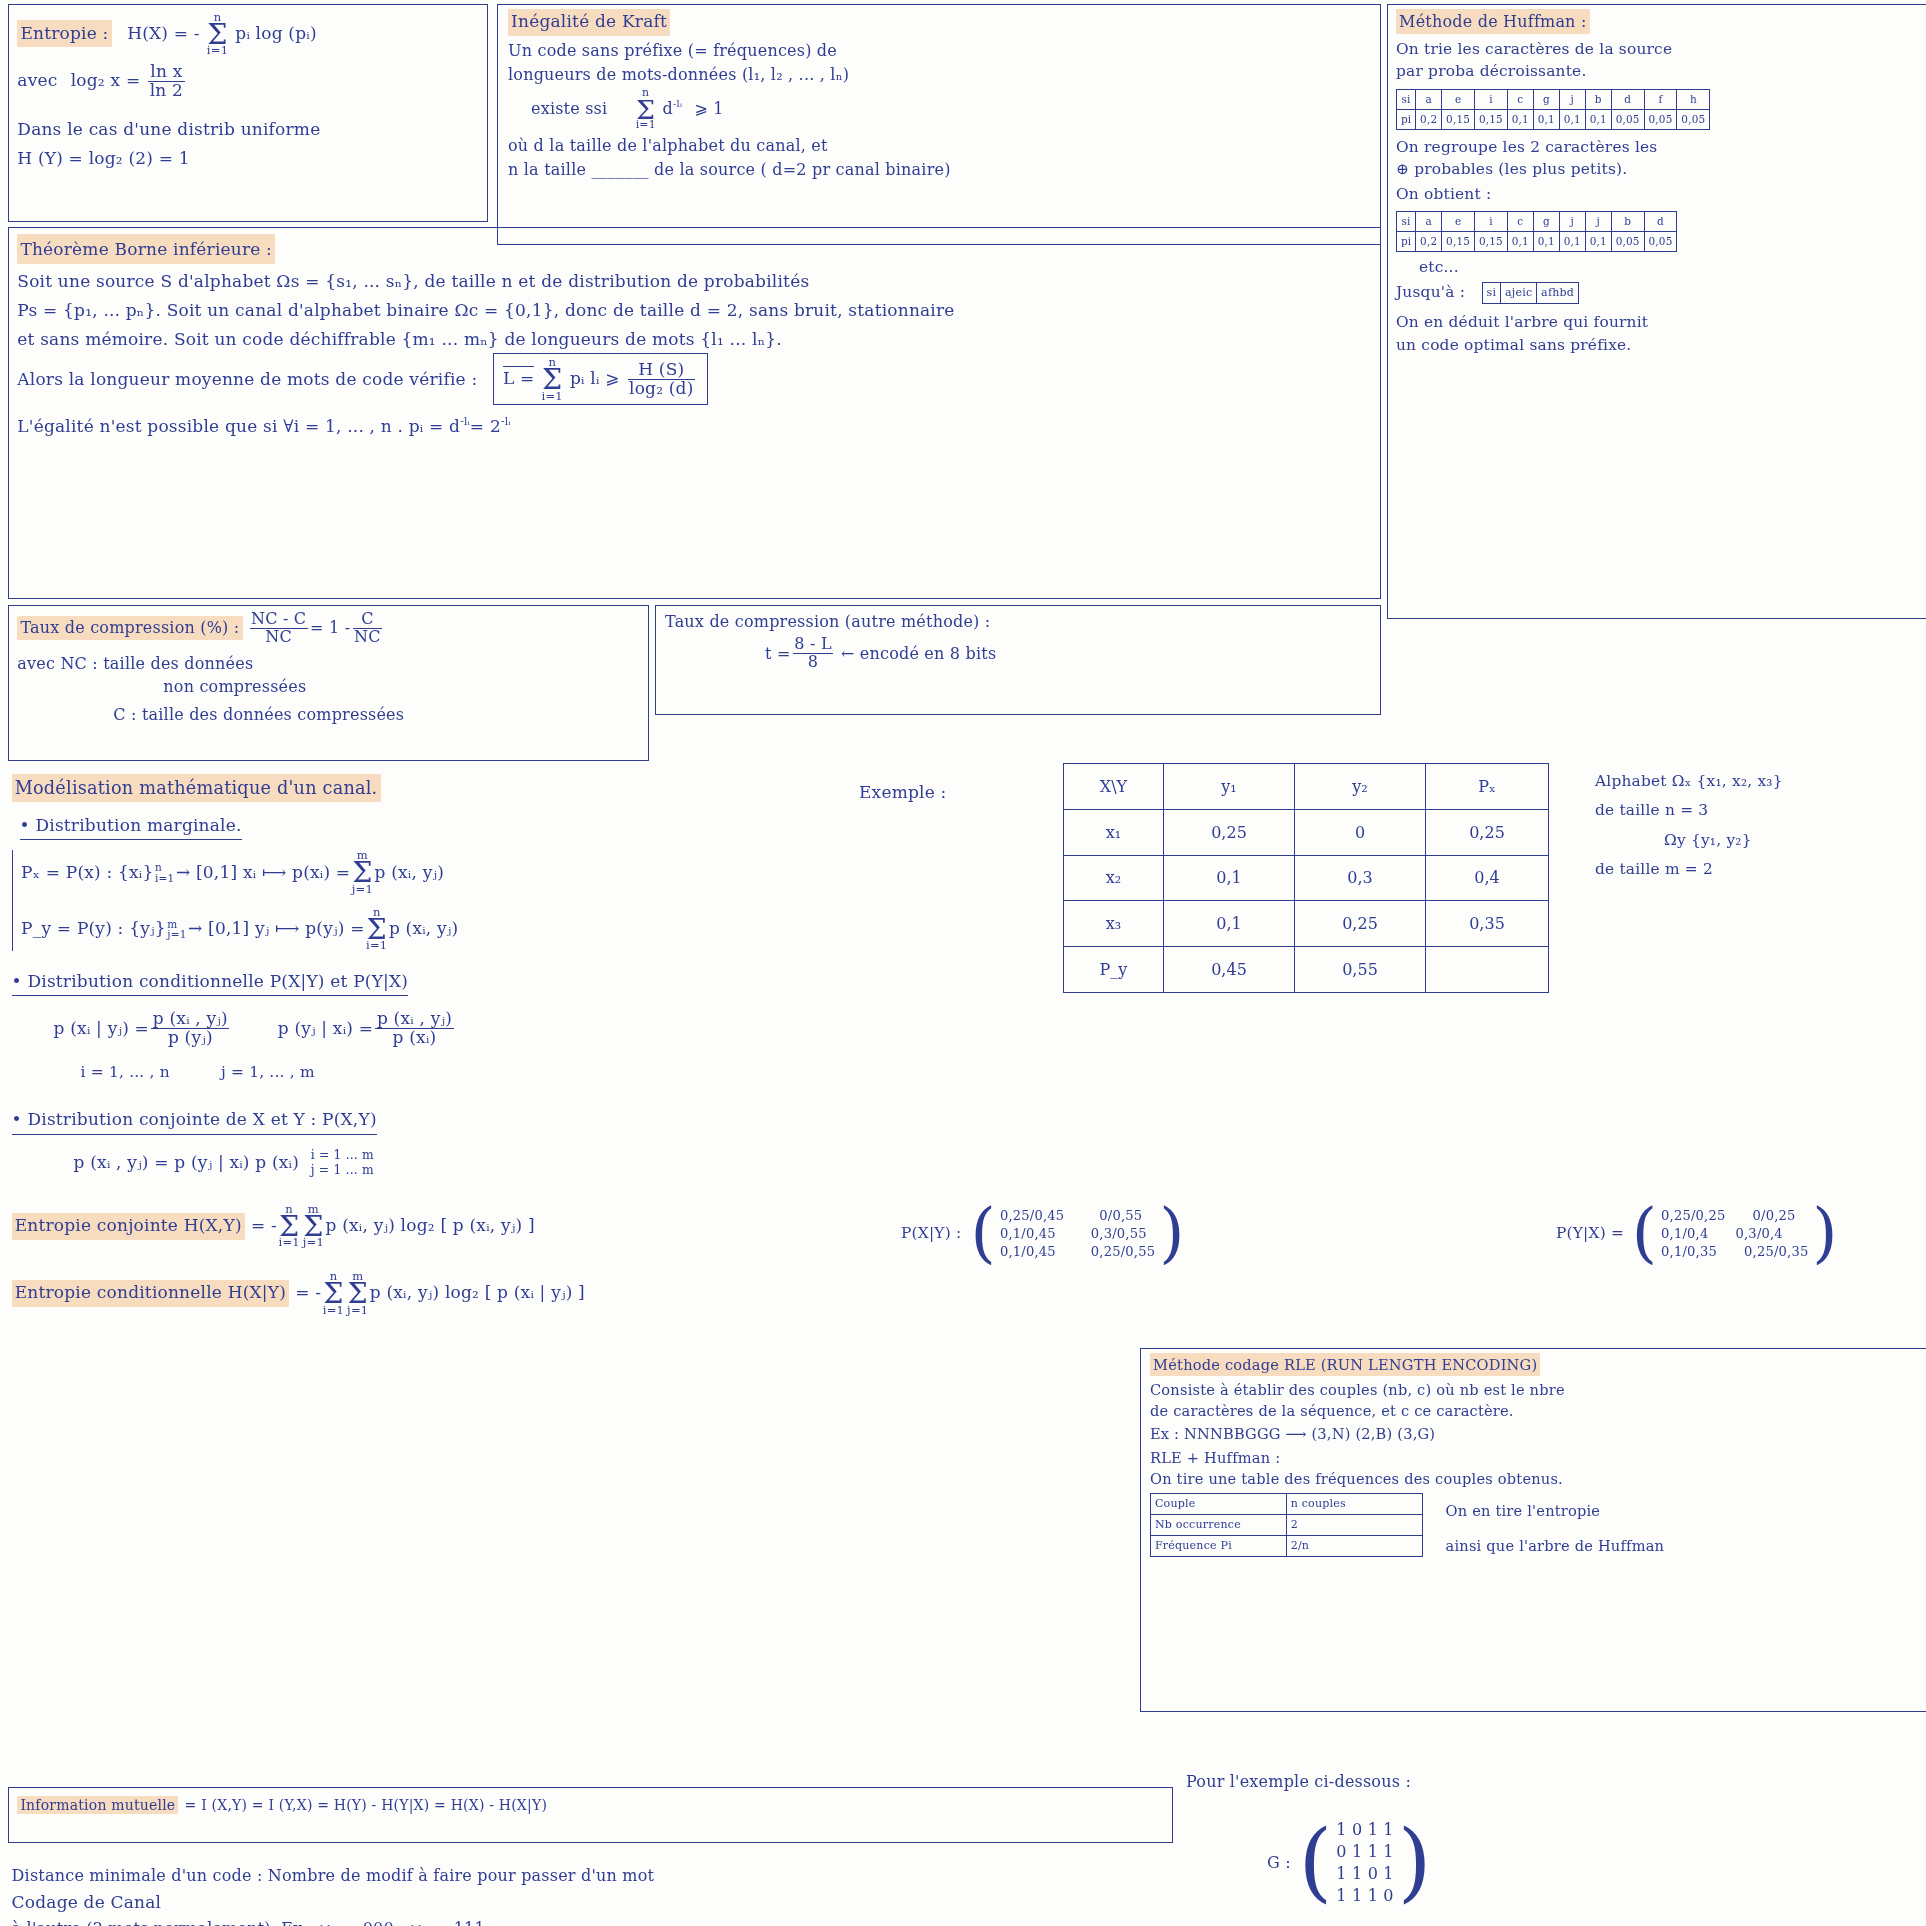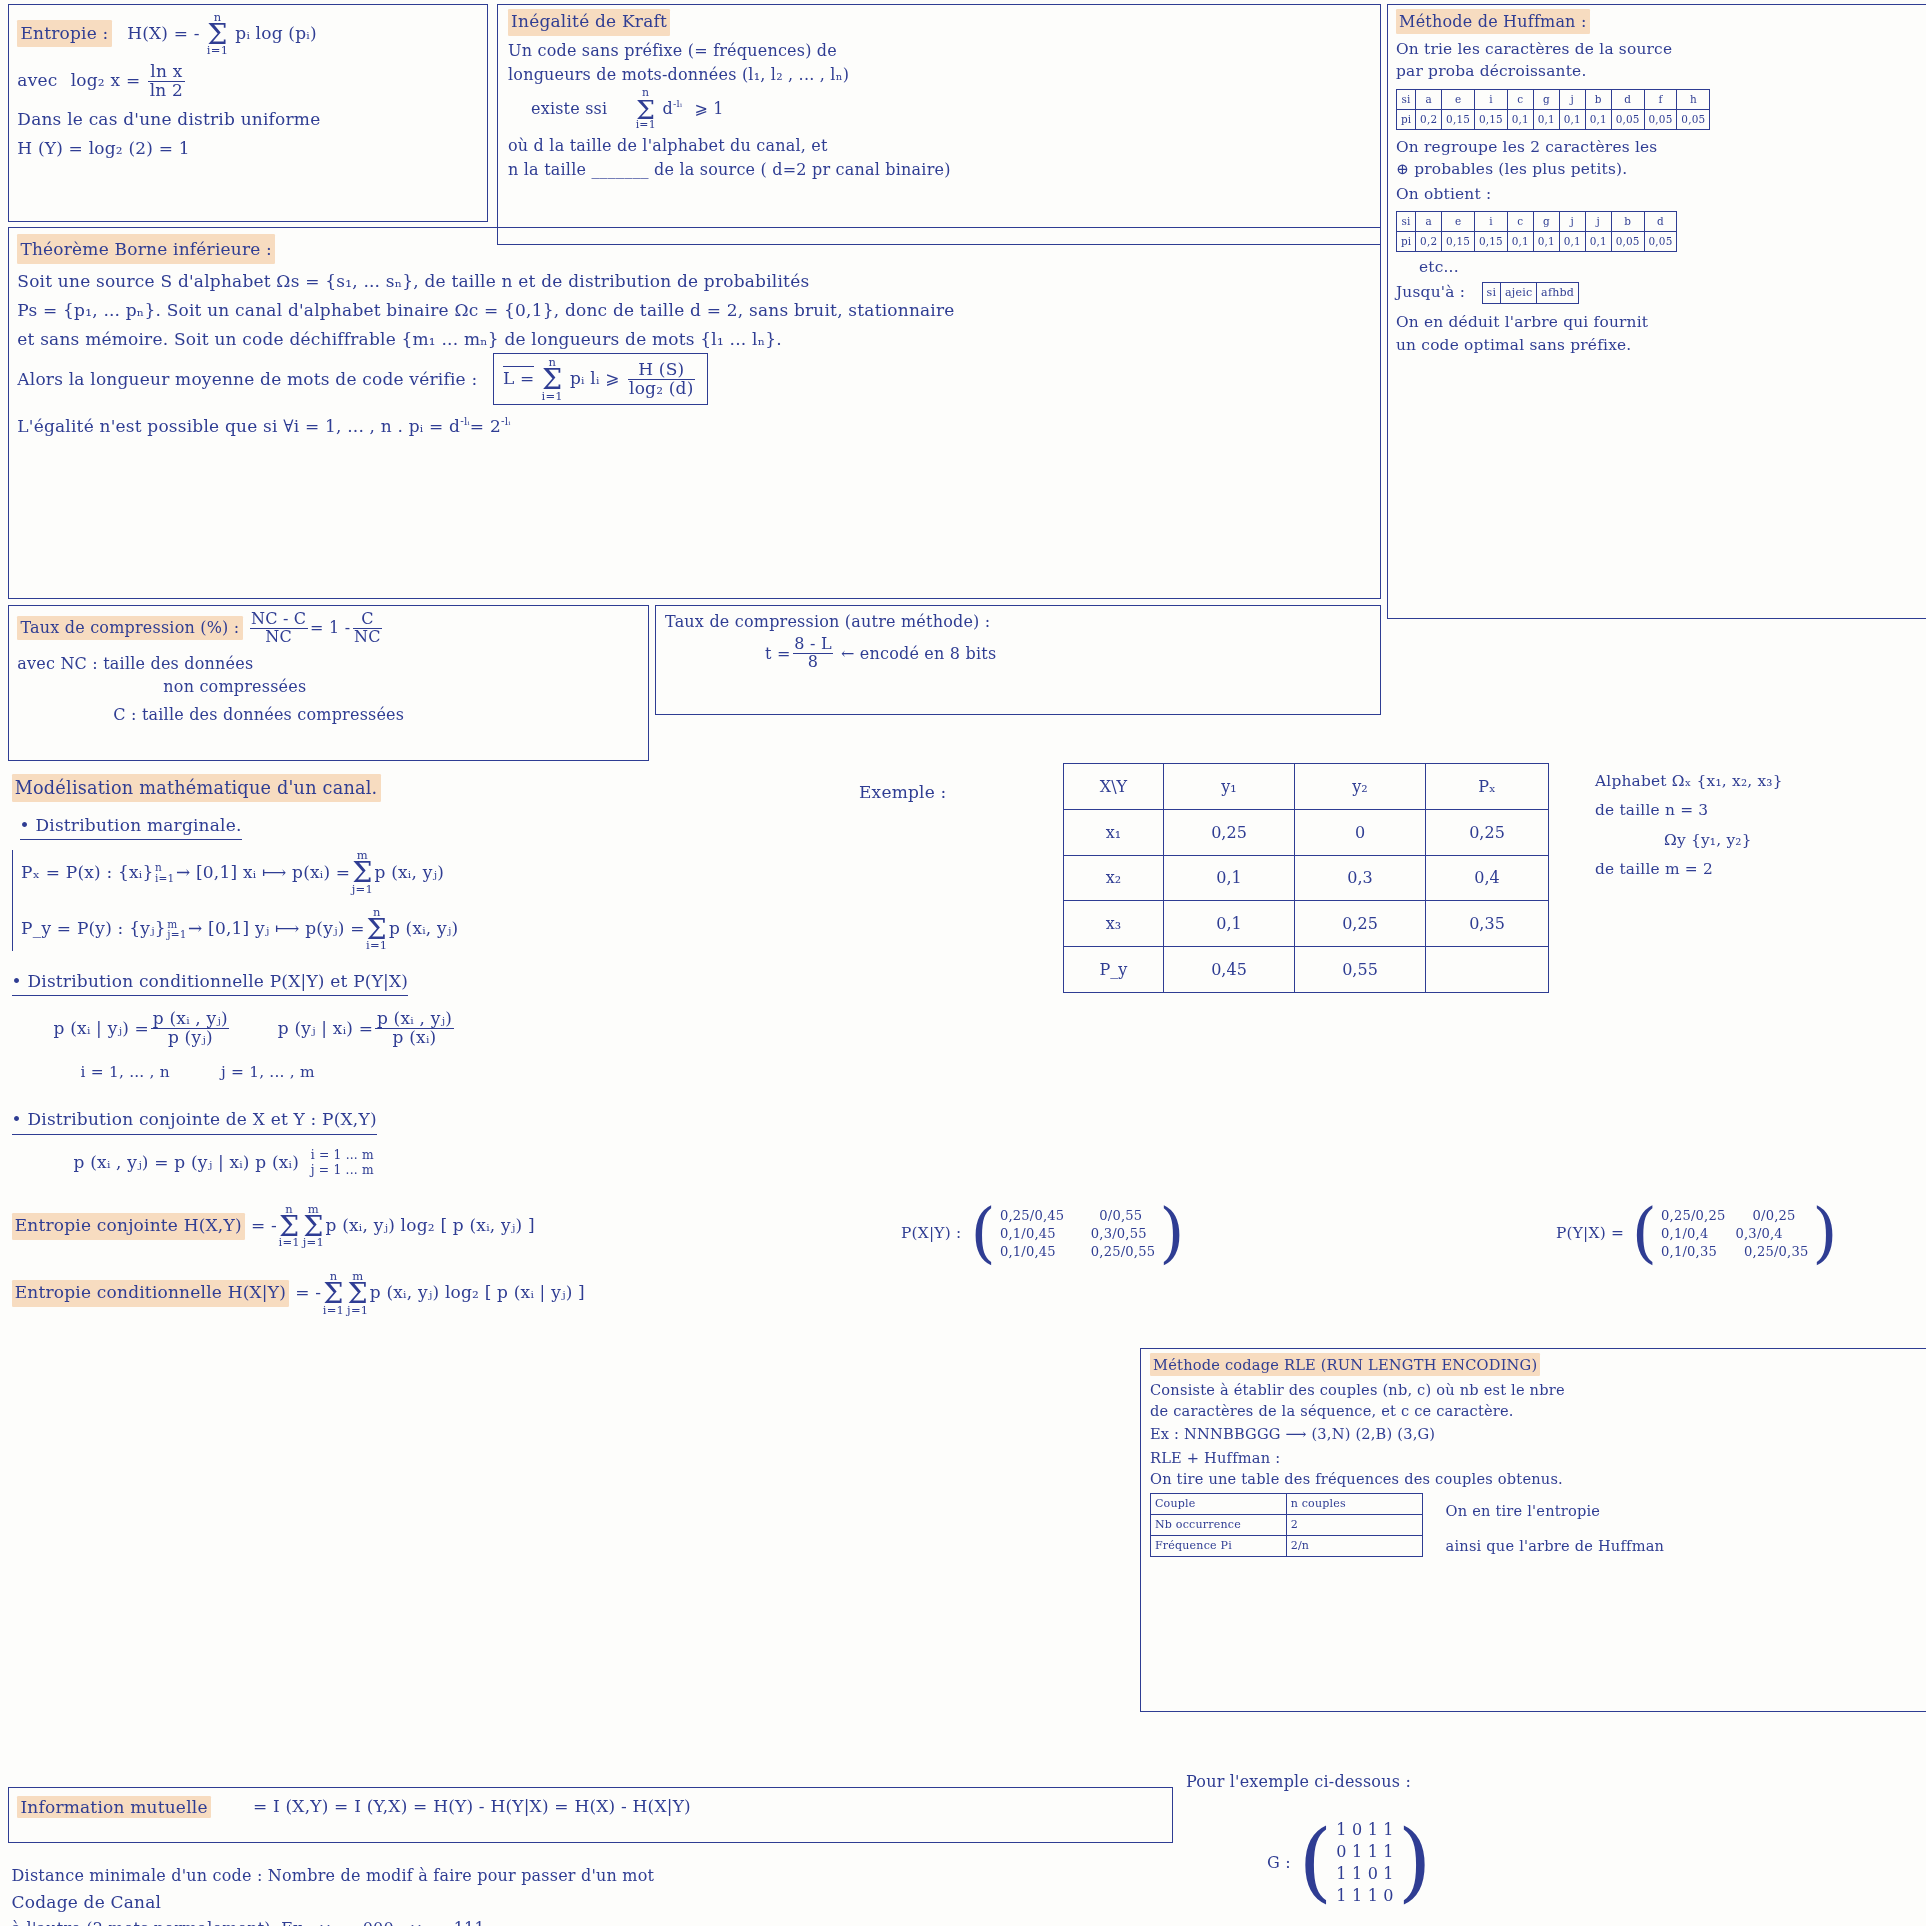--- a/index.html
+++ b/index.html
@@ -43,21 +43,21 @@
     </span>
     <span>pᵢ log (pᵢ)</span>
     <div style="margin-top:7px;">
       <span>avec</span>
       <span style="margin-left:7.7px;">log₂ x =</span>
       <span class="frac">
         <span class="num">ln x</span>
         <span class="den">ln 2</span>
       </span>
     </div>
-    <div style="margin-top:7px;">Dans le cas d'une distrib uniforme</div>
+    <div style="margin-top:17px;">Dans le cas d'une distrib uniforme</div>
     <div style="margin-top:3.9px;">H (Y) = log₂ (2) = 1</div>
   </div>
 
   <div class="box" style="left:497px;top:3.9px;width:882px;height:239px;"></div>
   <div class="blk hw" style="left:508px;top:8.5px;width:863px;font-size:16px;line-height:1.5;">
     <div class="hl" style="font-size:17px;">Inégalité de Kraft</div>
     <div style="margin-top:3.1px;">Un code sans préfixe (= fréquences) de</div>
     <div>longueurs de mots-données (l₁, l₂ , ... , lₙ)</div>
     <div style="margin-top:1.5px;">
       <span style="margin-left:23px;">existe ssi</span>
@@ -307,21 +307,21 @@
       <span class="sigma">
         <span class="tp">m</span>
         <span class="big">Σ</span>
         <span class="bt">j=1</span>
       </span>
       <span>p (xᵢ, yⱼ) log₂ [ p (xᵢ | yⱼ) ]</span>
     </div>
   </div>
 
   <div class="box" style="left:7.7px;top:1787px;width:1163px;height:54px;"></div>
-  <div class="blk hw" style="left:17.3px;top:1796px;width:1148px;font-size:17px;display:flex;align-items:flex-start;gap:36px;">
+  <div class="blk hw" style="left:17.3px;top:1796px;width:1148px;font-size:14px;display:flex;align-items:center;">
     <span class="hl">Information mutuelle</span>
     <span style="margin-left:6.2px;">= I (X,Y) = I (Y,X) = H(Y) - H(Y|X) = H(X) - H(X|Y)</span>
   </div>
 
   <div class="blk hw" style="left:859px;top:782px;font-size:17px;">Exemple :</div>
 
   <table class="grid" style="position:absolute;left:1063px;top:763px;font-size:16px;">
     <tbody>
         <tr>
       <th style="width:85px;height:37px;">X\Y</th>

